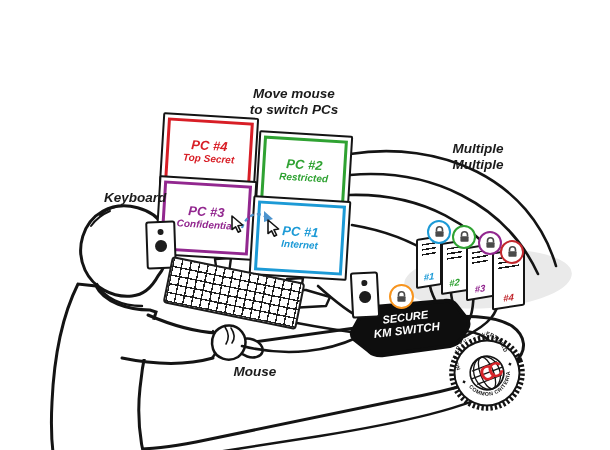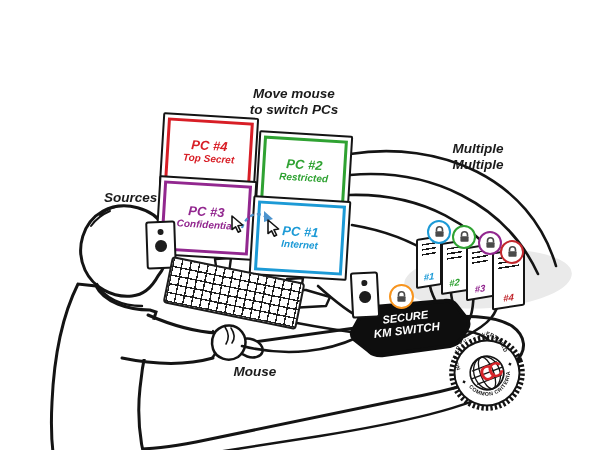--- a/index.html
+++ b/index.html
@@ -129,21 +129,21 @@
   </svg>
 
   <div class="ann lbl-move">
     <span>Move mouse</span><br>
     <span>to switch PCs</span>
   </div>
   <div class="ann lbl-sources">
     <span>Multiple</span><br>
     <span>Multiple</span>
   </div>
-  <div class="ann lbl-speakers">Sources</div>
+  <div class="ann lbl-speakers">Keyboard</div>
   <div class="ann lbl-single">
     <span>Mouse</span><br>
   </div>
 
   <div class="monitor" style="left:161px;top:87px;width:96px;height:74px;">
     <div class="screen" style="border-color: rgb(216, 30, 38);">
       <div class="mon-title" style="color: rgb(216, 30, 38);">PC #4</div>
       <div class="mon-sub" style="color: rgb(216, 30, 38);">Top Secret</div>
     </div>
   </div>

